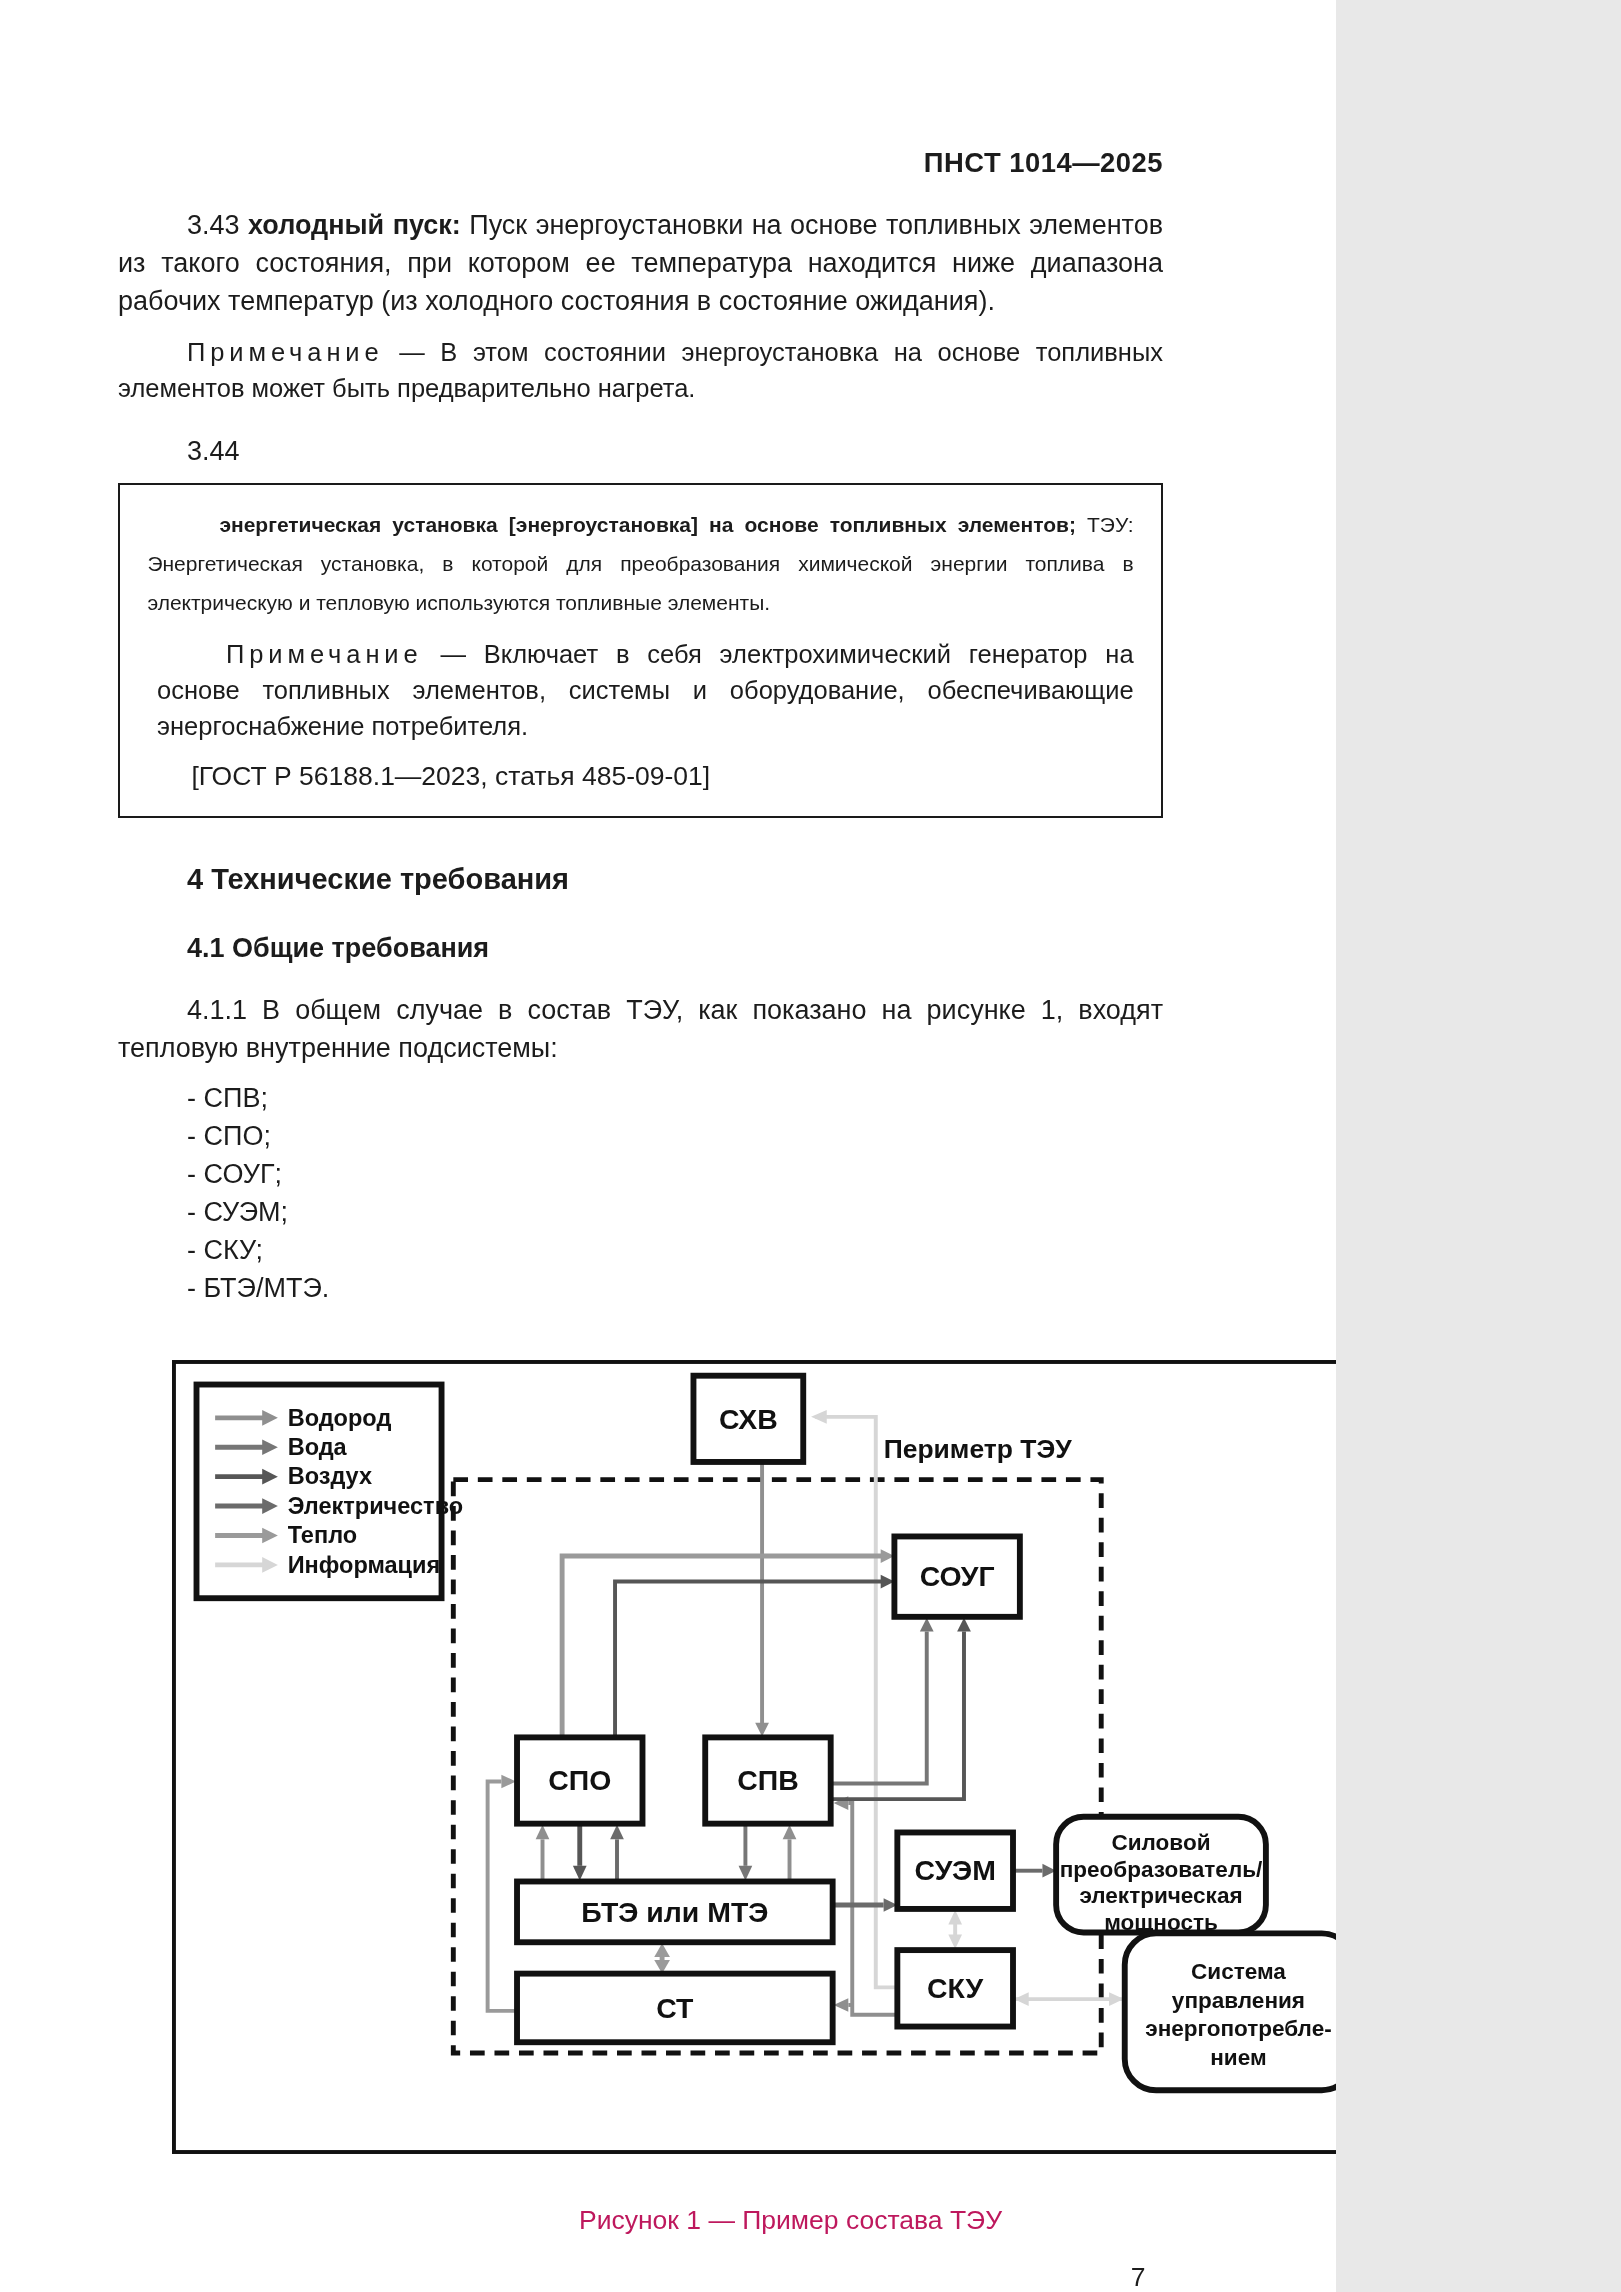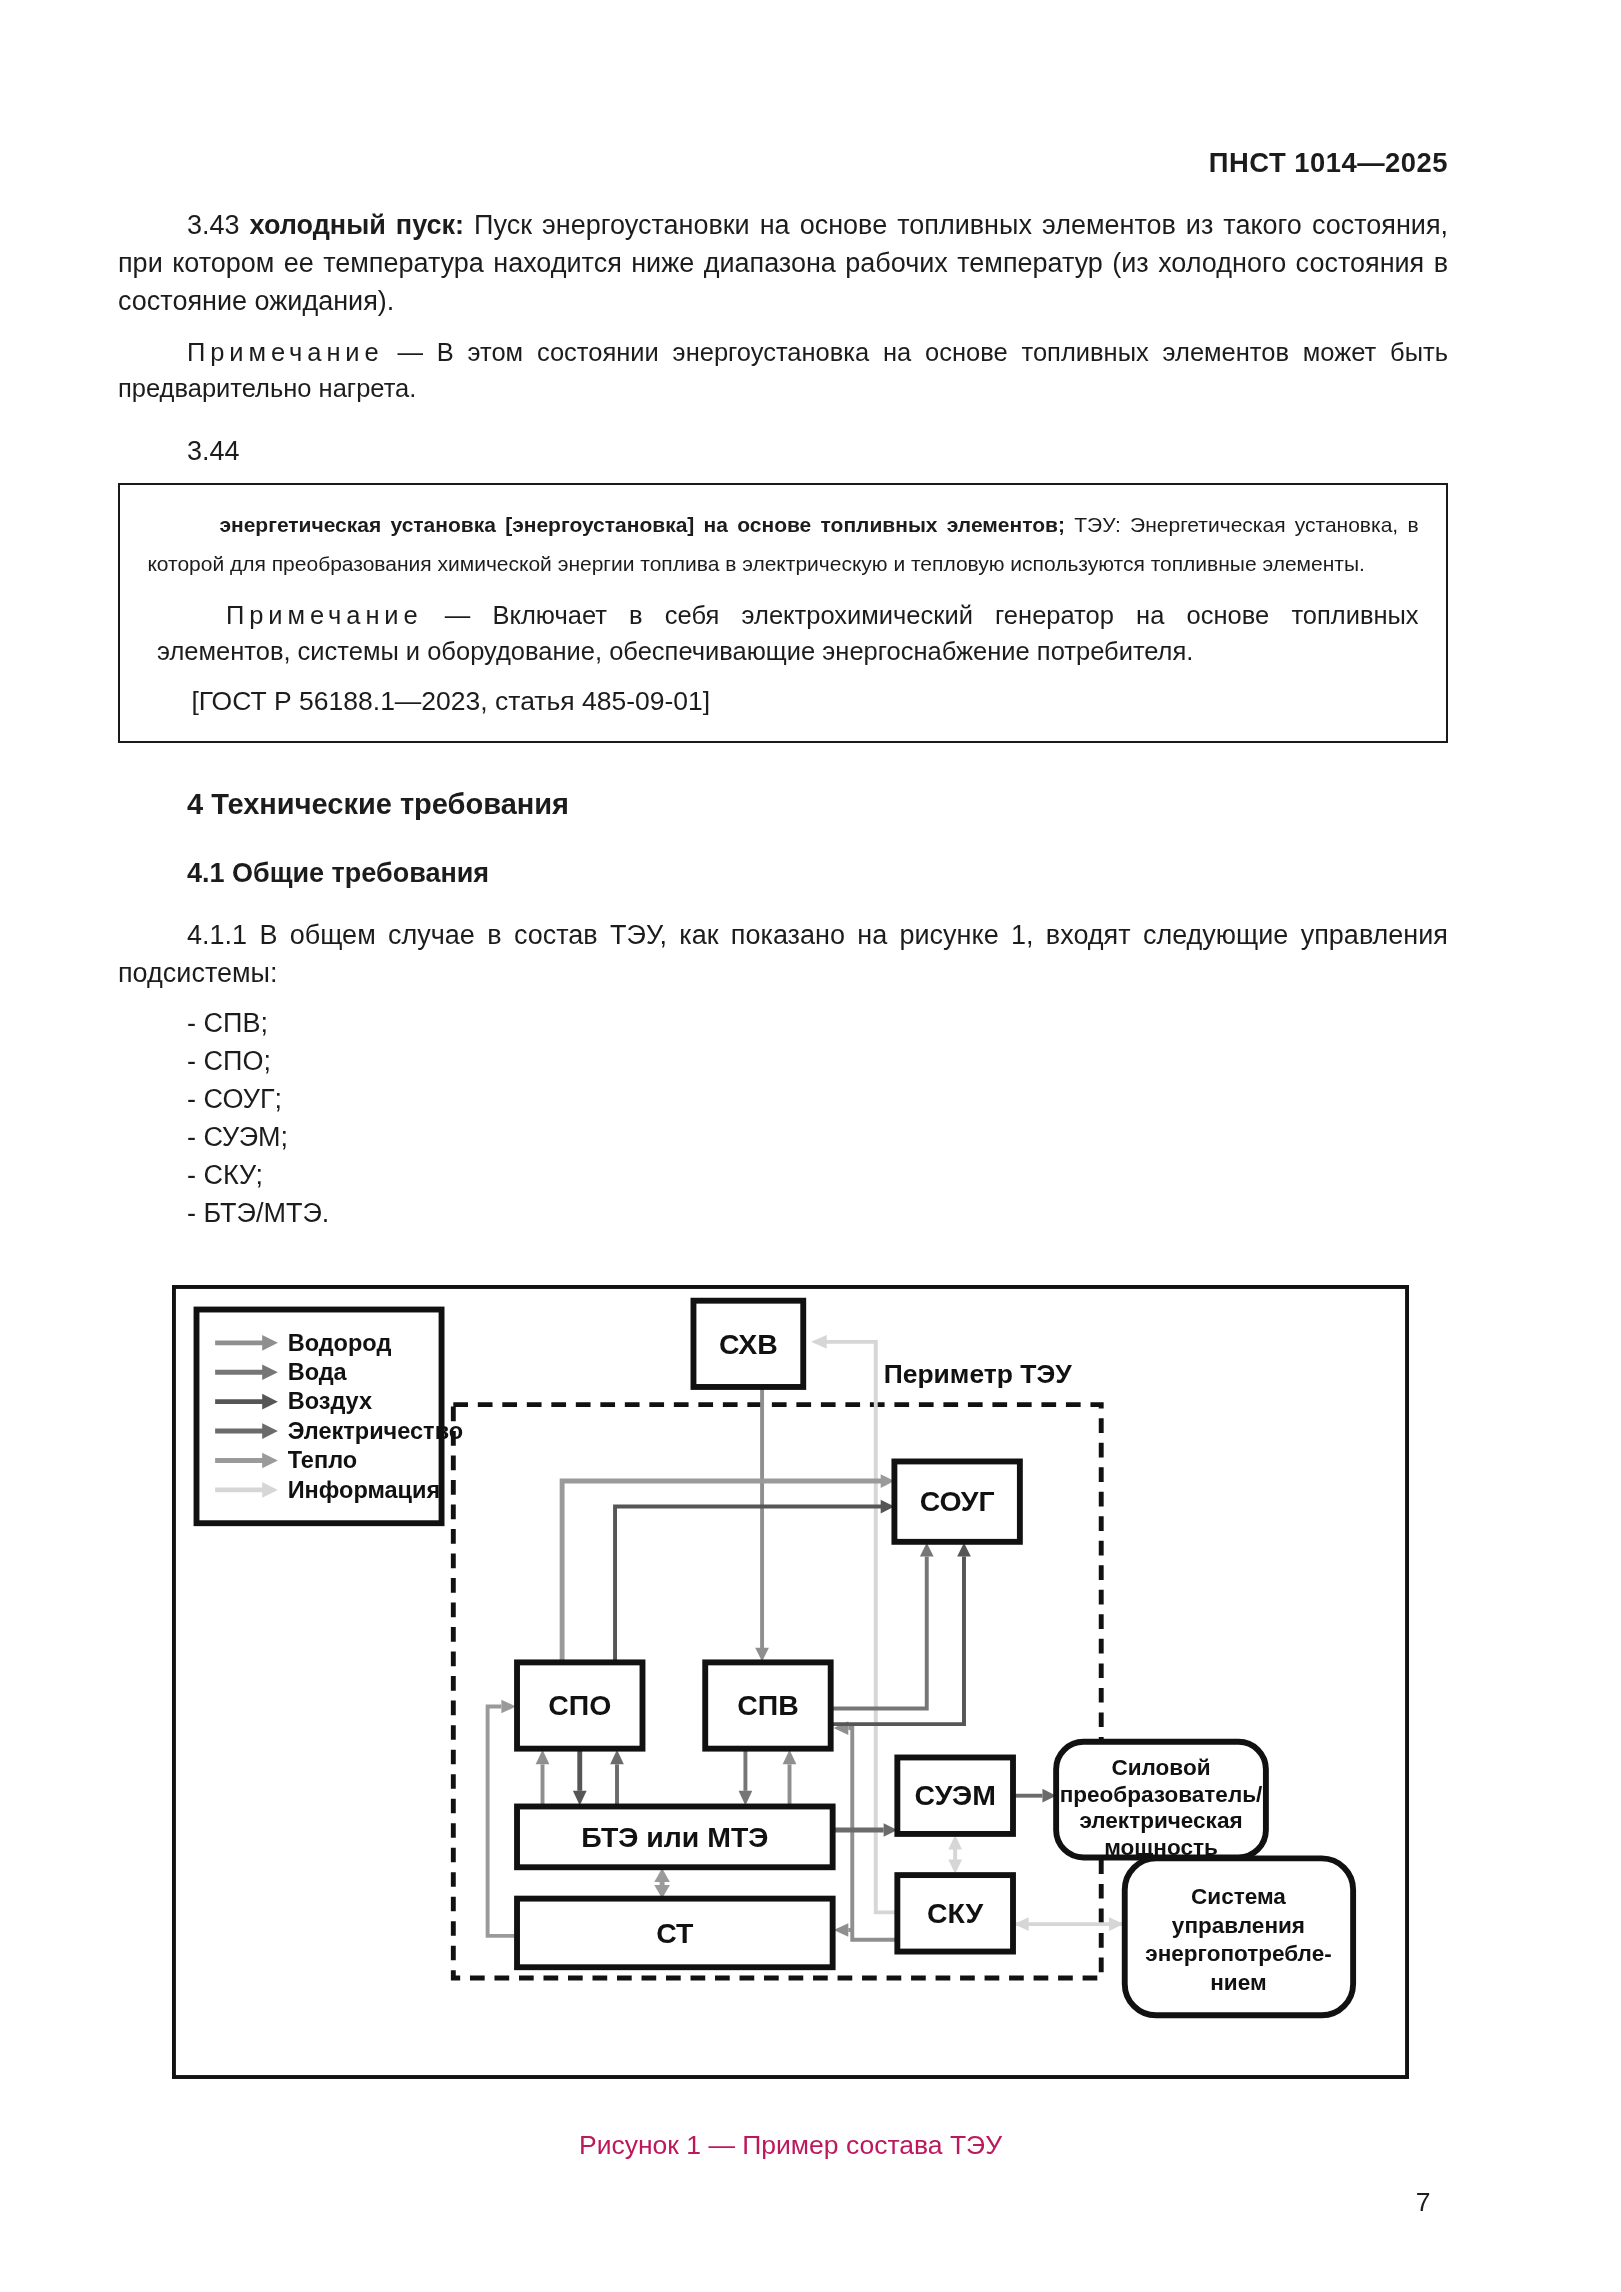--- a/index.html
+++ b/index.html
@@ -1,19 +1,19 @@
 <!DOCTYPE html>
 <html><head>
 <meta charset="utf-8">
 <style>
   * { margin: 0; padding: 0; box-sizing: border-box; }
   html, body { background: #e8e8e8; }
   .page {
     position: relative;
-    width: 1621px;
+    width: 1336px;
     height: 2293px;
     background: #ffffff;
     font-family: "Liberation Sans", sans-serif;
     color: #1c1c1c;
     overflow: hidden;
   }
   .content {
     padding: 147px 173px 0 118px; 
   }
   .doc-header {
@@ -127,21 +127,21 @@
 
     <div class="def-box">
       <p class="term-p"><b>энергетическая установка [энергоустановка] на основе топливных элементов;</b><span> ТЭУ: Энергетическая установка, в которой для преобразования химической энергии топлива в электрическую и тепловую используются топливные элементы.</span></p>
       <p class="note-p"><span class="spaced">Примечание</span><span> — Включает в себя электрохимический генератор на основе топливных элементов, системы и оборудование, обеспечивающие энергоснабжение потребителя.</span></p>
       <p class="source-p">[ГОСТ Р 56188.1—2023, статья 485-09-01]</p>
     </div>
 
     <div class="h-section">4 Технические требования</div>
     <div class="h-sub">4.1 Общие требования</div>
 
-    <p class="body-p">4.1.1 В общем случае в состав ТЭУ, как показано на рисунке 1, входят следующие управления подсистемы:</p>
+    <p class="body-p">4.1.1 В общем случае в состав ТЭУ, как показано на рисунке 1, входят тепловую внутренние подсистемы:</p>
 
     <div class="list-block">
       <div class="list-item">- СПВ;</div>
       <div class="list-item">- СПО;</div>
       <div class="list-item">- СОУГ;</div>
       <div class="list-item">- СУЭМ;</div>
       <div class="list-item">- СКУ;</div>
       <div class="list-item">- БТЭ/МТЭ.</div>
     </div>
 

